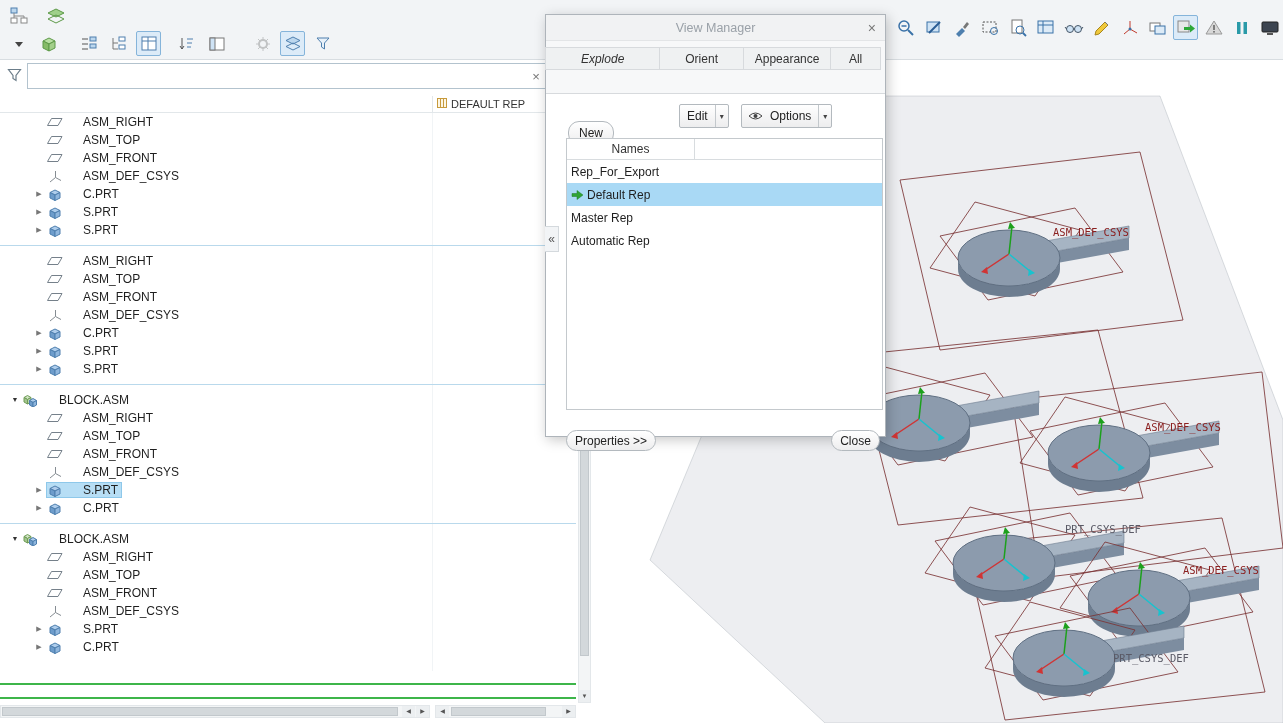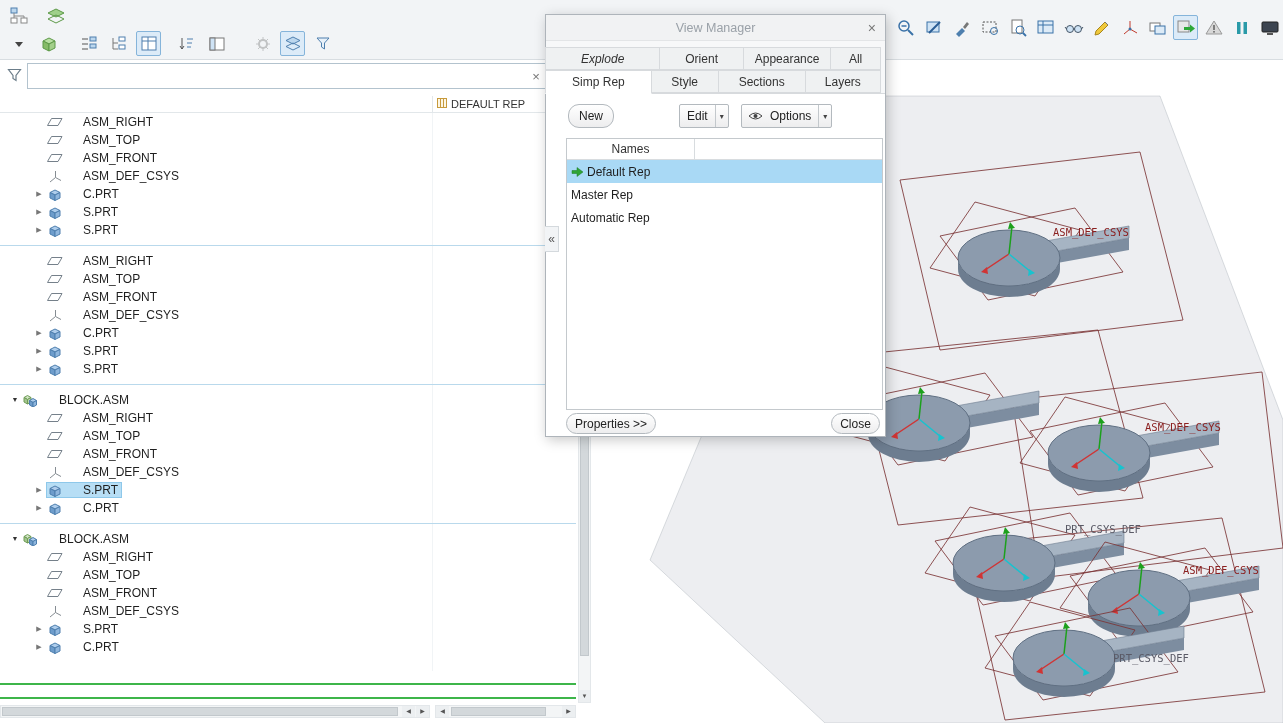--- a/index.html
+++ b/index.html
@@ -67,21 +67,21 @@
   
   .dialog{position:absolute;left:545px;top:14px;width:341px;height:423px;background:#f7f8f9;border:1px solid #aeb4ba;box-shadow:2px 3px 12px rgba(0,0,0,.22);z-index:10;}
   .dlg-title{position:absolute;left:0;top:0;right:0;height:26px;background:#f1f2f3;border-bottom:1px solid #e3e5e7;display:flex;align-items:center;justify-content:center;font-size:12.5px;color:#9aa1a8;}
   .dlg-close{position:absolute;right:9px;top:4px;font-size:14px;color:#777;cursor:pointer;line-height:18px;}
   .tab-row{position:absolute;left:0;right:0;display:flex;height:23px;}
   #tabs1{top:32px;}
   #tabs2{top:55px;}
   .tab{display:flex;align-items:center;justify-content:center;font-size:12px;color:#333;background:#eff1f2;border:1px solid #d7dadd;margin-left:-1px;cursor:pointer;}
   .tab.active{background:#fff;border-bottom:1px solid #fff;position:relative;z-index:3;height:24px;}
   .dlg-body{position:absolute;left:0;top:78px;right:0;bottom:0;background:#fff;border-top:1px solid #d7dadd;}
-  .btn{font-size:12px;color:#222;background:linear-gradient(#ffffff,#ededee);border:1px solid #b3b9be;border-radius:11px;cursor:pointer;font-family:inherit;}
+  .btn{font-size:12px;color:#222;background:linear-gradient(#ffffff,#ededee);border:1px solid #b3b9be;border-radius:11px;cursor:pointer;font-family:inherit;margin-top:17px;}
   .btn-new{position:absolute;left:22px;top:10px;width:46px;height:24px;}
   .dd{position:absolute;display:flex;align-items:center;background:linear-gradient(#ffffff,#ededee);border:1px solid #b3b9be;border-radius:2px;height:24px;font-size:12px;color:#222;cursor:pointer;}
   .dd-edit{left:133px;top:10px;}
   .dd-options{left:195px;top:10px;}
   .dd .dd-lbl{padding:0 7px;}
   .dd .dd-arrow{border-left:1px solid #c3c8cc;padding:0 4px;font-size:8px;color:#444;height:100%;display:flex;align-items:center;}
   .dd .eye{padding-left:6px;display:flex;align-items:center;}
   .names-list{position:absolute;left:20px;top:44px;width:317px;height:272px;border:1px solid #c4c9cd;background:#fff;}
   .names-header{height:21px;border-bottom:1px solid #d8dcdf;display:flex;}
   .nh-cell{width:128px;border-right:1px solid #d8dcdf;display:flex;align-items:center;justify-content:center;font-size:12px;color:#333;}
@@ -767,26 +767,20 @@
     <div class="dlg-title">
       <span>View Manager</span>
       <span class="dlg-close">×</span>
     </div>
     <div class="tab-row" id="tabs1">
         <div class="tab" style="width: 34%; font-style: italic;">Explode</div>
         <div class="tab" style="width: 25%;">Orient</div>
         <div class="tab" style="width: 26%;">Appearance</div>
         <div class="tab" style="width: 15%;">All</div>
       </div>
-    <div class="tab-row" id="tabs2">
-        <div class="tab active" style="width: 31.5%;">Simp Rep</div>
-        <div class="tab" style="width: 20%;">Style</div>
-        <div class="tab" style="width: 26%;">Sections</div>
-        <div class="tab" style="width: 22.5%;">Layers</div>
-      </div>
     <div class="dlg-body">
       <button class="btn btn-new">New</button>
       <div class="dd dd-edit">
         <span class="dd-lbl">Edit</span>
         <span class="dd-arrow">▾</span>
       </div>
       <div class="dd dd-options">
         <span class="eye" id="eye-icon">
             <svg width="15" height="10" viewBox="0 0 15 10" xmlns="http://www.w3.org/2000/svg">
               <path d="M1 5 Q7.5 -1 14 5 Q7.5 11 1 5 z" fill="none" stroke="#444"></path>
@@ -794,20 +788,23 @@
             </svg>
           </span>
         <span class="dd-lbl">Options</span>
         <span class="dd-arrow">▾</span>
       </div>
       <div class="names-list">
         <div class="names-header">
           <span class="nh-cell">Names</span>
         </div>
         <div id="names-rows">
+            <div class="name-row">
+              <span>Rep_For_Export</span>
+            </div>
             <div class="name-row selected">
               <span style="display: flex;">
                 <svg width="13" height="12" viewBox="0 0 13 12" xmlns="http://www.w3.org/2000/svg">
                   <polygon points="1,4.5 6,4.5 6,1.5 12,6 6,10.5 6,7.5 1,7.5" fill="#2fa435" stroke="#1e7a26" stroke-width="0.5"></polygon>
                 </svg>
               </span>
               <span>Default Rep</span>
             </div>
             <div class="name-row">
               <span>Master Rep</span>

